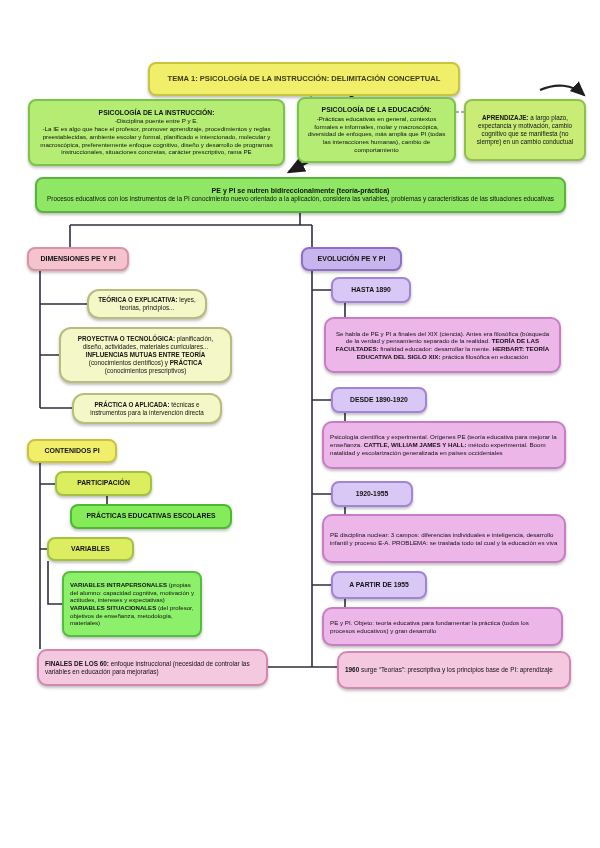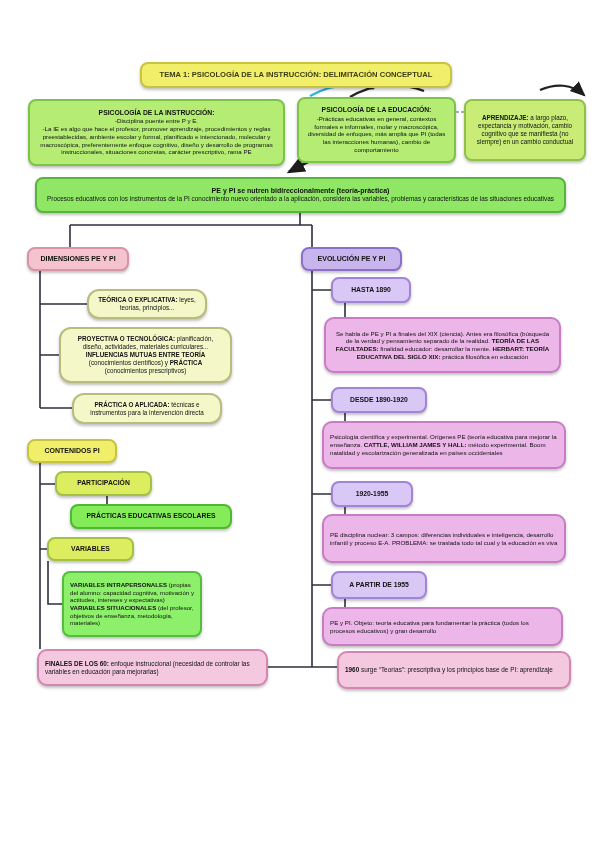--- a/index.html
+++ b/index.html
@@ -21,21 +21,21 @@
   .pink     {background:#f5c3ce;border:2px solid #d993a8;}
   .paleyel  {background:#f4f8c8;border:2px solid #b9bc7d;border-radius:12px;}
   .chart    {background:#dcee5f;border:2px solid #a3c23f;}
   .brgreen  {background:#83ec58;border:2px solid #4db830;}
   .brgreen2 {background:#8df06a;border:2px solid #55bd3d;}
   .rose     {background:#f4c9e0;border:2px solid #d585b2;border-radius:10px;}
   .purple   {background:#c8b5ee;border:2px solid #8d6fc8;}
   .lilac    {background:#d9c8f5;border:2px solid #a184d8;}
   .orchid   {background:#ecb6e9;border:2px solid #c77cc4;border-radius:10px;}
   
-  #title    {left:140px;top:62px;width:312px;height:26px;font-size:7.6px;font-weight:bold;color:#3d3d14;}
+  #title    {left:148px;top:62px;width:312px;height:34px;font-size:7.6px;font-weight:bold;color:#3d3d14;}
   #box-pi   {left:28px;top:99px;width:257px;height:67px;font-size:6.2px;}
   #box-pi .hd{font-size:6.8px;}
   #box-pe   {left:297px;top:97px;width:159px;height:66px;font-size:6.2px;}
   #box-pe .hd{font-size:6.8px;}
   #box-apr  {left:464px;top:99px;width:122px;height:62px;font-size:6.3px;}
   #bridge   {left:35px;top:177px;width:531px;height:36px;font-size:6.4px;}
   #bridge .hd{font-size:7px;}
   #dim-h    {left:27px;top:247px;width:102px;height:24px;font-size:7px;font-weight:bold;}
   #dim-c1   {left:87px;top:289px;width:120px;height:30px;font-size:6.3px;}
   #dim-c2   {left:59px;top:327px;width:173px;height:56px;font-size:6.3px;}

